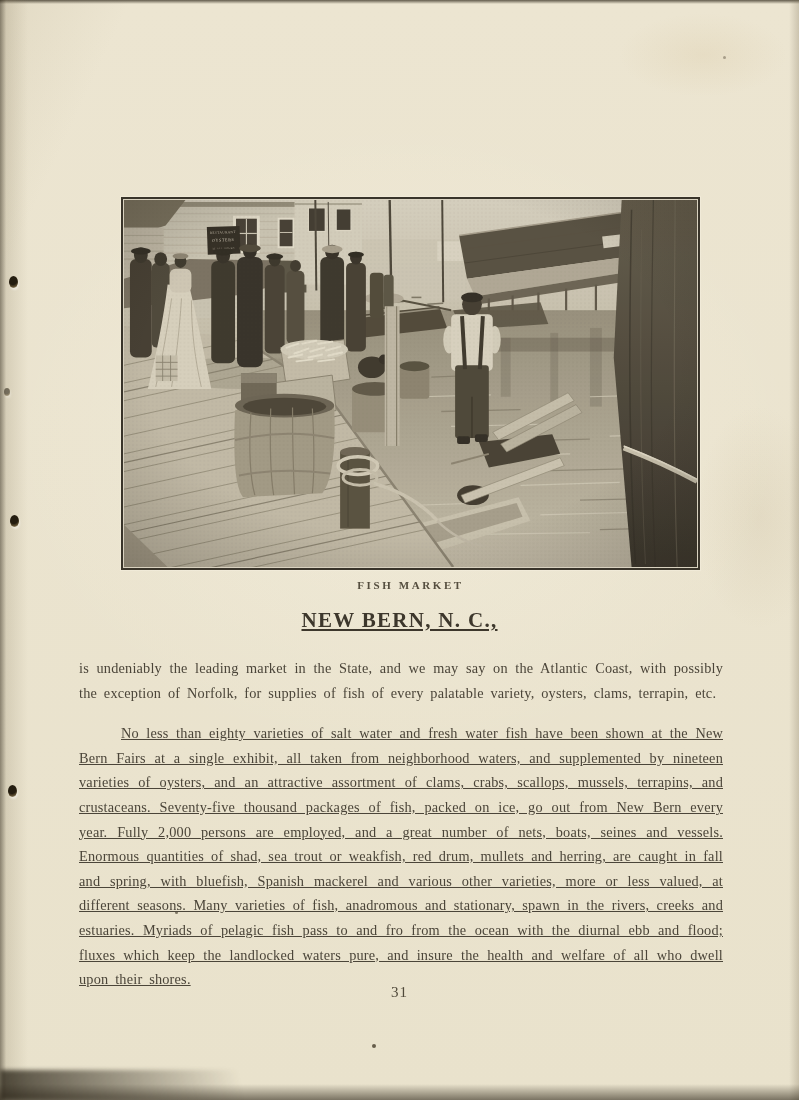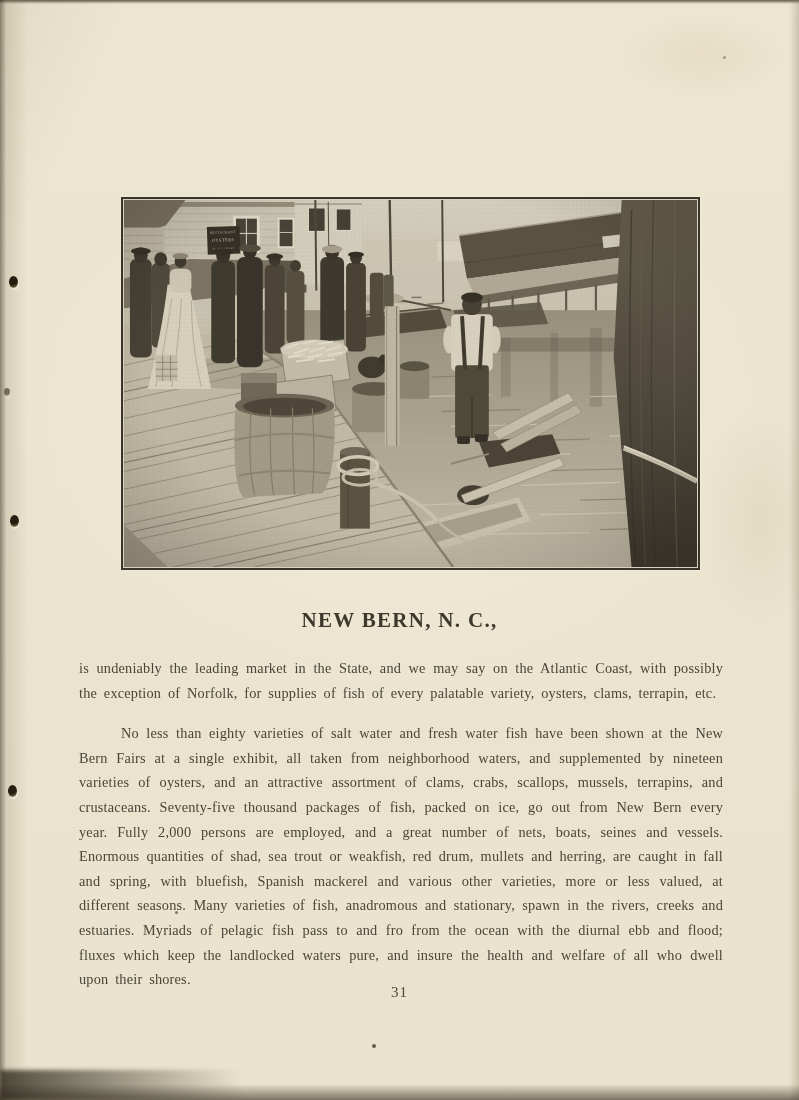--- a/index.html
+++ b/index.html
@@ -37,25 +37,25 @@
   .speck.s3{left:723px;top:56px;width:3px;height:3px;opacity:.4;}
 
   .photo-frame{position:absolute;left:121px;top:197px;width:579px;height:373px;
     box-sizing:border-box;border:2px solid #39342a;background:#d9d2c0;padding:1px;
     box-shadow:0 0 0 1px rgba(246,240,224,.5);}
   .photo-frame svg{display:block;width:100%;height:100%;}
 
   .caption{position:absolute;left:121px;top:579px;width:579px;text-align:center;
     font-size:11px;font-weight:bold;letter-spacing:2.6px;color:#554e3f;}
   .heading{position:absolute;left:0;top:608px;width:799px;text-align:center;margin:0;
-    font-size:21px;font-weight:bold;letter-spacing:1.3px;color:#3d372c;}
+    font-size:21px;font-weight:bold;letter-spacing:1.3px;color:#3d372c;text-decoration:underline;}
   .body-text{position:absolute;left:63px;top:640px;width:676px;color:#4b4539;}
   .body-text p{margin:16px;font-size:14.3px;line-height:24.6px;text-align:justify;
     word-spacing:.21em;letter-spacing:.2px;}
-  .body-text p.indent{text-indent:42px;}
+  .body-text p.indent{text-indent:42px;text-decoration:underline;}
   .page-number{position:absolute;left:0;top:984px;width:799px;text-align:center;
     font-size:15px;letter-spacing:1px;color:#50493a;}
 </style>
 </head>
 <body>
 
 <div class="page">
   <div class="edge-top"></div>
   <div class="edge-left"></div>
   <div class="edge-right"></div>
@@ -390,20 +390,21 @@
         <path d="M504,252 C530,262 556,274 578,286" fill="none" stroke="#cbc4b1" stroke-width="5"></path>
         <path d="M504,250 C530,260 556,272 578,284" fill="none" stroke="#e2dcca" stroke-width="1.5"></path>
       </g>
 
       <rect x="0" y="0" width="578" height="373" fill="url(#halftone)" opacity="0.09"></rect>
       <rect x="0" y="0" width="578" height="373" fill="#8a7b5e" opacity="0.07"></rect>
       <rect x="0" y="0" width="578" height="373" fill="url(#vig)"></rect>
     </svg>
   </figure>
 
+  <div class="caption">FISH MARKET</div>
   <h1 class="heading">NEW BERN, N. C.,</h1>
 
   <div class="body-text">
     <p>is undeniably the leading market in the State, and we may say on the Atlantic Coast, with possibly the exception of Norfolk, for supplies of fish of every palatable variety, oysters, clams, terrapin, etc.</p>
     <p class="indent">No less than eighty varieties of salt water and fresh water fish have been shown at the New Bern Fairs at a single exhibit, all taken from neighborhood waters, and supplemented by nineteen varieties of oysters, and an attractive assortment of clams, crabs, scallops, mussels, terrapins, and crustaceans.  Seventy-five thousand packages of fish, packed on ice, go out from New Bern every year.  Fully 2,000 persons are employed, and a great number of nets, boats, seines and vessels.  Enormous quantities of shad, sea trout or weakfish, red drum, mullets and herring, are caught in fall and spring, with bluefish, Spanish mackerel and various other varieties, more or less valued, at different seasons.  Many varieties of fish, anadromous and stationary, spawn in the rivers, creeks and estuaries.  Myriads of pelagic fish pass to and fro from the ocean with the diurnal ebb and flood; fluxes which keep the landlocked waters pure, and insure the health and welfare of all who dwell upon their shores.</p>
   </div>
 
   <div class="page-number">31</div>
 </div>
 

